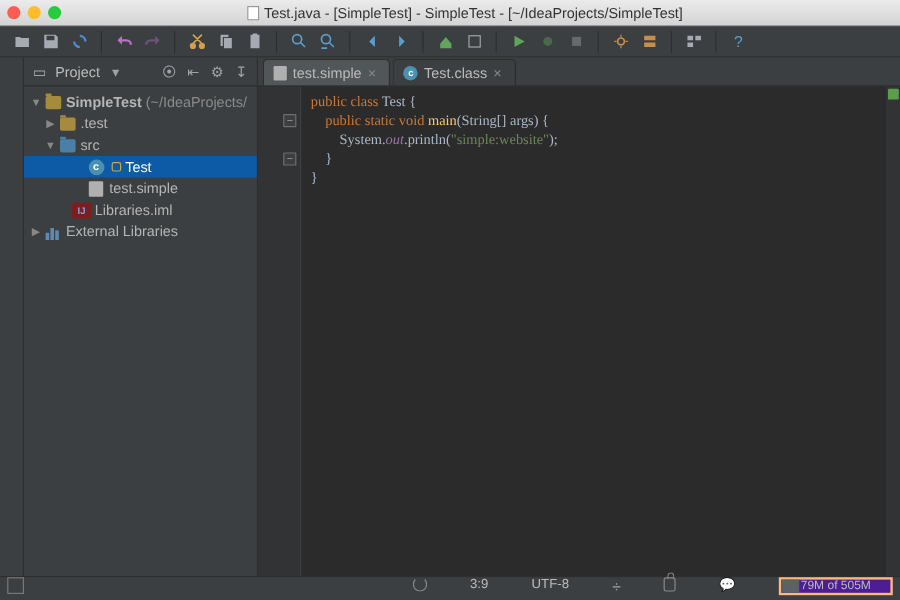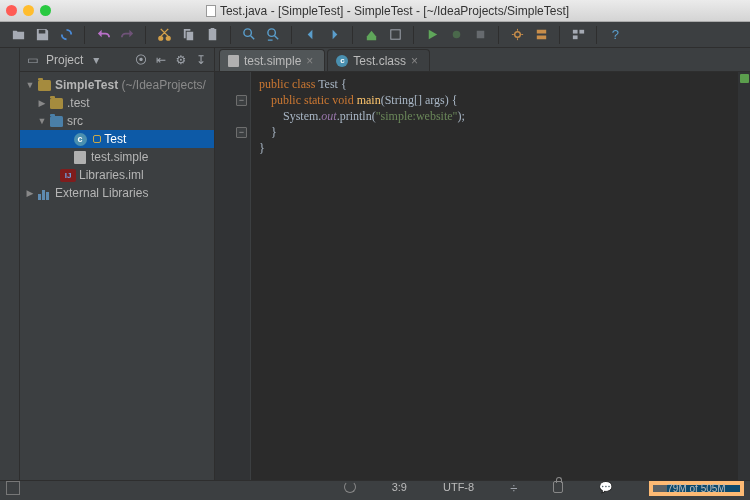--- a/index.html
+++ b/index.html
@@ -71,21 +71,21 @@
 .fld{color:#9876aa;font-style:italic}
 .str{color:#6a8759}
 .pn{color:#a9b7c6}
 .ed-right{width:12px;background:#313335;display:flex;flex-direction:column;align-items:center;padding-top:2px}
 .ed-ok{width:9px;height:9px;background:#5b9e4d;border-radius:1px}
 
 .statusbar{height:20px;background:#3c3f41;border-top:1px solid #2e2e2e;display:flex;align-items:flex-start;font-size:11px;padding:0 6px;gap:36px}
 .sb-left-ic{width:14px;height:14px;border:1px solid #777}
 .sb-sp{flex:1}
 .spin{width:12px;height:12px;border:1.5px solid #888;border-top-color:transparent;border-radius:50%}
-.mem{width:95px;height:15px;background:#0c4a6e;border:4px solid #fdba74;position:relative;color:#bbbbbb;font-size:10px;display:flex;align-items:center;justify-content:center}
+.mem{width:95px;height:15px;background:#4c1d95;border:2px solid #fdba74;position:relative;color:#bbbbbb;font-size:10px;display:flex;align-items:center;justify-content:center}
 .mem-bar{position:absolute;left:0;top:0;bottom:0;width:16%;background:#5b6165}
 .mem span{position:relative}
 .lock-st{width:10px;height:12px;border:1px solid #888;border-radius:2px;position:relative}
 .lock-st:before{content:"";position:absolute;top:-5px;left:2px;width:4px;height:5px;border:1px solid #888;border-bottom:none;border-radius:3px 3px 0 0}
 </style>
 </head>
 <body>
 
 <div class="titlebar">
   <div class="traffic">

